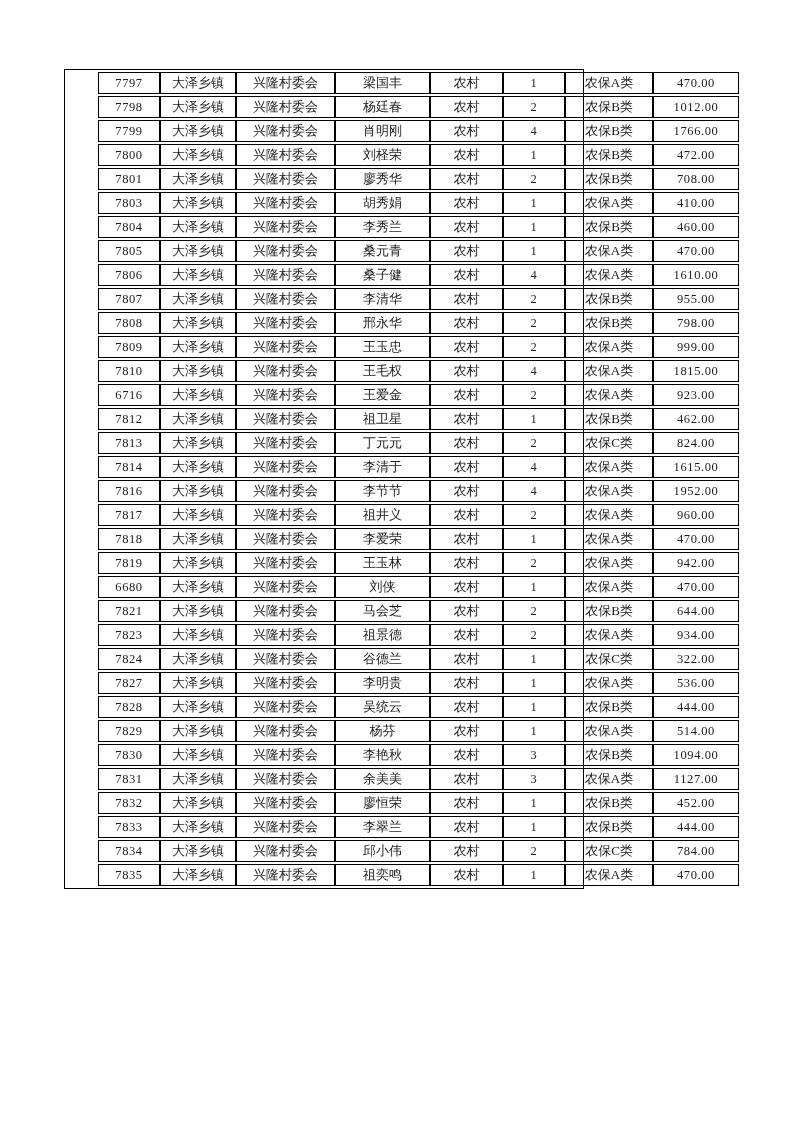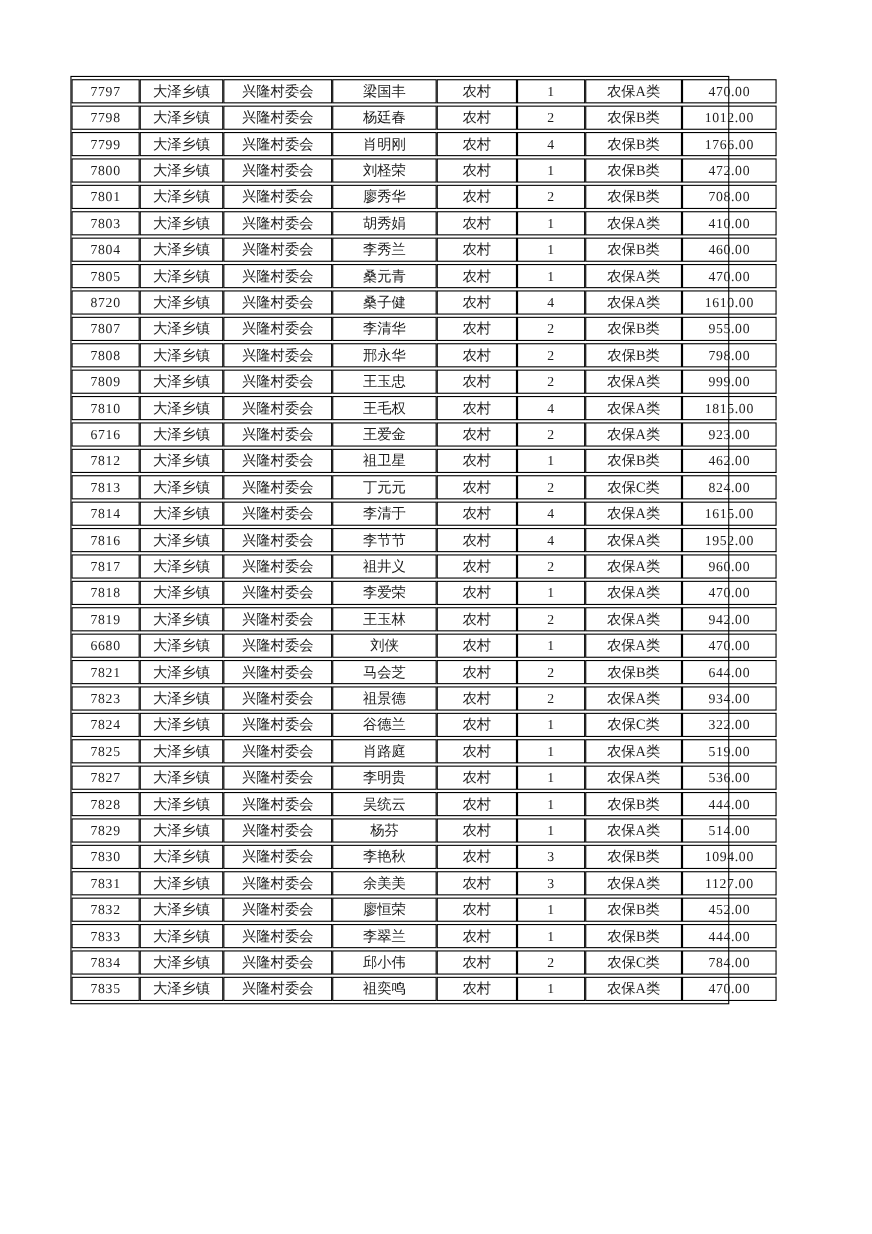--- a/index.html
+++ b/index.html
@@ -10,23 +10,24 @@
   }
   .page {
     position: relative;
     width: 793px; height: 1122px;
     background: #ffffff;
     overflow: hidden;
   }
   .table-wrap {
     position: absolute;
     left: 64px; top: 69px;
-    width: 599px;
+    width: 520px;
     box-sizing: border-box;
     border: 1px solid #000000;
+    padding-left: 33px;
   }
   table.payment-table {
     width: 641px;
     table-layout: fixed;
     border-collapse: separate;
     border-spacing: 0 2px;
   }
   td {
     box-sizing: border-box;
     border: 1px solid #000000;
@@ -144,21 +145,21 @@
     <td class="cell-seq">7805</td>
     <td class="cell-town">大泽乡镇</td>
     <td class="cell-village">兴隆村委会</td>
     <td class="cell-name">桑元青</td>
     <td class="cell-res">农村</td>
     <td class="cell-count">1</td>
     <td class="cell-cat">农保A类</td>
     <td class="cell-amount">470.00</td>
   </tr>
           <tr>
-    <td class="cell-seq">8720</td>
+    <td class="cell-seq">7806</td>
     <td class="cell-town">大泽乡镇</td>
     <td class="cell-village">兴隆村委会</td>
     <td class="cell-name">桑子健</td>
     <td class="cell-res">农村</td>
     <td class="cell-count">4</td>
     <td class="cell-cat">农保A类</td>
     <td class="cell-amount">1610.00</td>
   </tr>
           <tr>
     <td class="cell-seq">7807</td>
@@ -312,30 +313,20 @@
   </tr>
           <tr>
     <td class="cell-seq">7824</td>
     <td class="cell-town">大泽乡镇</td>
     <td class="cell-village">兴隆村委会</td>
     <td class="cell-name">谷德兰</td>
     <td class="cell-res">农村</td>
     <td class="cell-count">1</td>
     <td class="cell-cat">农保C类</td>
     <td class="cell-amount">322.00</td>
-  </tr>
-          <tr>
-    <td class="cell-seq">7825</td>
-    <td class="cell-town">大泽乡镇</td>
-    <td class="cell-village">兴隆村委会</td>
-    <td class="cell-name">肖路庭</td>
-    <td class="cell-res">农村</td>
-    <td class="cell-count">1</td>
-    <td class="cell-cat">农保A类</td>
-    <td class="cell-amount">519.00</td>
   </tr>
           <tr>
     <td class="cell-seq">7827</td>
     <td class="cell-town">大泽乡镇</td>
     <td class="cell-village">兴隆村委会</td>
     <td class="cell-name">李明贵</td>
     <td class="cell-res">农村</td>
     <td class="cell-count">1</td>
     <td class="cell-cat">农保A类</td>
     <td class="cell-amount">536.00</td>

